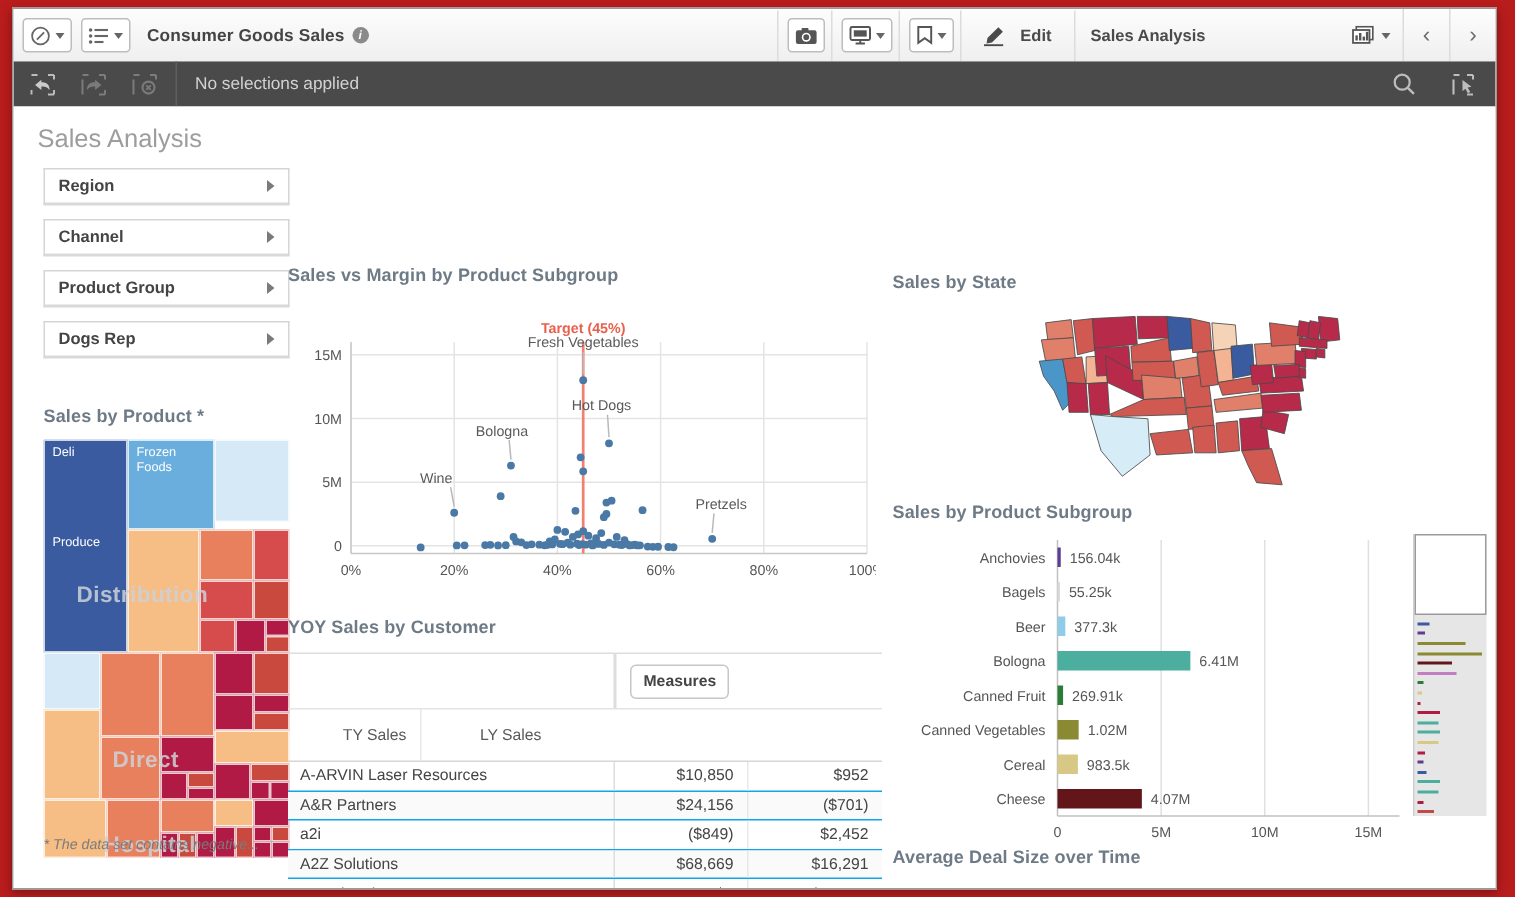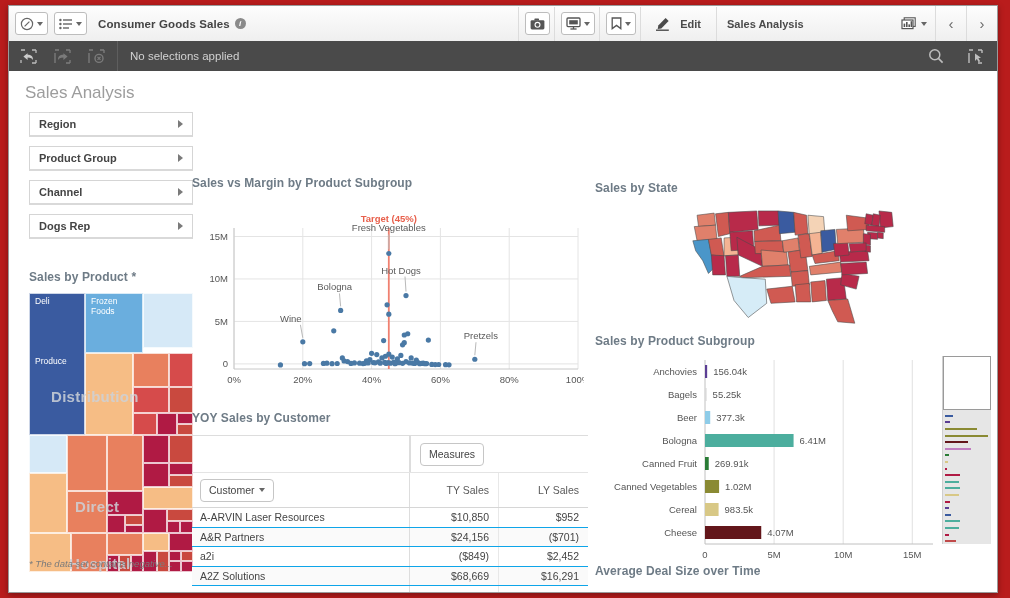--- a/index.html
+++ b/index.html
@@ -76,21 +76,21 @@
   .tbl-wrap{position:absolute;left:183px;top:340px;width:396px;}
   .tbl{margin-top:10px;width:396px;border-top:1px solid #ddd;font-size:10.5px;color:#444;}
   .tbl .hdr-top{height:36px;display:flex;border-bottom:1px solid #e4e4e4;}
   .tbl .hdr-row{height:34px;display:flex;border-bottom:1px solid #d6d6d6;}
   .tbl .c0{width:218px;box-sizing:border-box;padding:0 8px;display:flex;align-items:center;
            border-right:1px solid #ddd;}
   .tbl .c1,.tbl .c2{width:89px;box-sizing:border-box;padding:0 9px;display:flex;align-items:center;
            justify-content:flex-end;}
   .tbl .c1{border-right:1px solid #e8e8e8;}
   .pill{border:1px solid #c6c6c6;border-radius:4px;background:#fff;height:21px;display:inline-flex;
-        align-items:center;gap:4px;padding:0 8px;font-size:10.5px;font-weight:normal;color:#444;cursor:pointer;}
+        align-items:center;gap:4px;padding:0 8px;font-size:10.5px;font-weight:bold;color:#444;cursor:pointer;}
   .trow{height:18.6px;display:flex;border-bottom:1px solid #0ea5e9;}
   .trow:nth-child(even){background:#fafafa;}
   .measures-cell{flex:1;display:flex;align-items:center;padding-left:9px;border-left:1px solid #ddd;}
   .colhdr{font-size:10.5px;color:#5a5a5a;}
 
   
   .map-wrap{position:absolute;left:586px;top:110px;width:396px;}
   .map{margin-top:6px;width:396px;height:135px;position:relative;}
 
   
@@ -242,25 +242,25 @@
 
   <div class="sheet">
     <div class="sheet-title">Sales Analysis</div>
 
     <div class="filters">
       <div class="filt">
         <span>Region</span>
         <i class="arr"></i>
       </div>
       <div class="filt">
+        <span>Channel</span>
+        <i class="arr"></i>
+      </div>
+      <div class="filt">
         <span>Product Group</span>
-        <i class="arr"></i>
-      </div>
-      <div class="filt">
-        <span>Channel</span>
         <i class="arr"></i>
       </div>
       <div class="filt">
         <span>Dogs Rep</span>
         <i class="arr"></i>
       </div>
     </div>
 
     <div class="tm-wrap">
       <div class="viz-title">Sales by Product *</div>
@@ -436,26 +436,20 @@
     <div class="tbl-wrap">
       <div class="viz-title">YOY Sales by Customer</div>
       <div class="tbl">
         <div class="hdr-top">
           <div class="c0" style="border-right:1px solid #ddd"></div>
           <div class="measures-cell">
             <span class="pill">Measures</span>
           </div>
         </div>
         <div class="hdr-row">
-          <div class="c0">
-            <span class="pill">
-              <span>Customer</span>
-              <i class="caret"></i>
-            </span>
-          </div>
           <div class="c1 colhdr">TY Sales</div>
           <div class="c2 colhdr">LY Sales</div>
         </div>
         <div id="tbody">
               <div class="trow">
                 <div class="c0">A-ARVIN Laser Resources</div>
                 <div class="c1">$10,850</div>
                 <div class="c2">$952</div>
               </div>
               <div class="trow">

